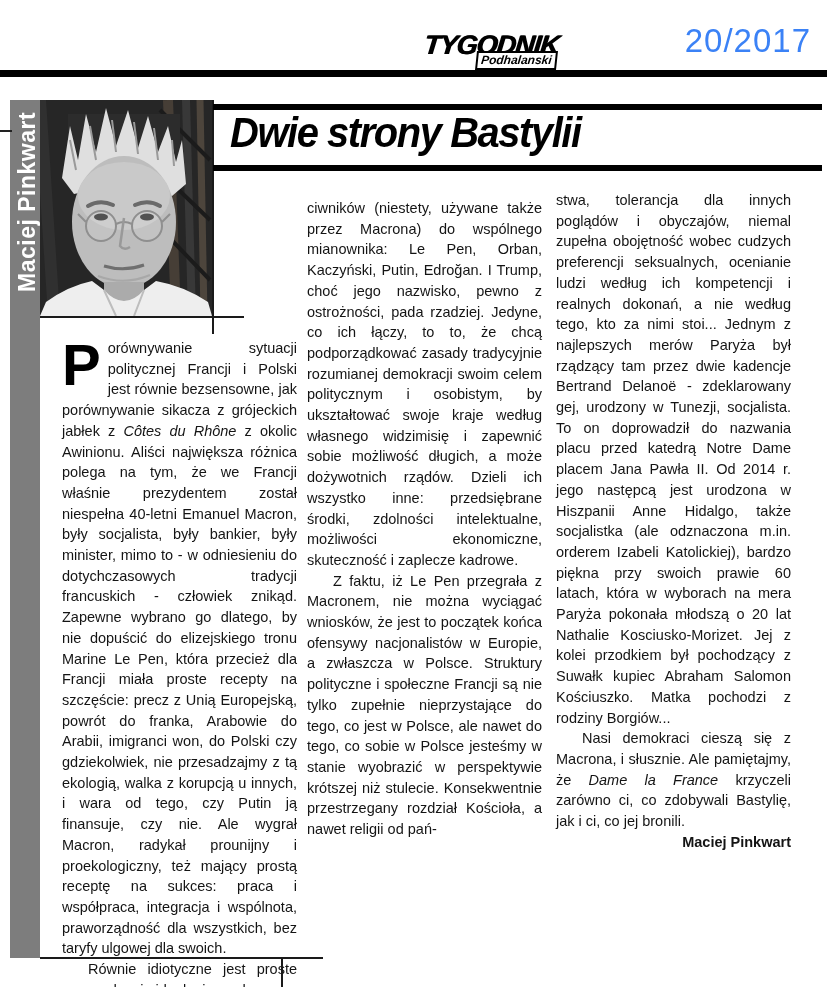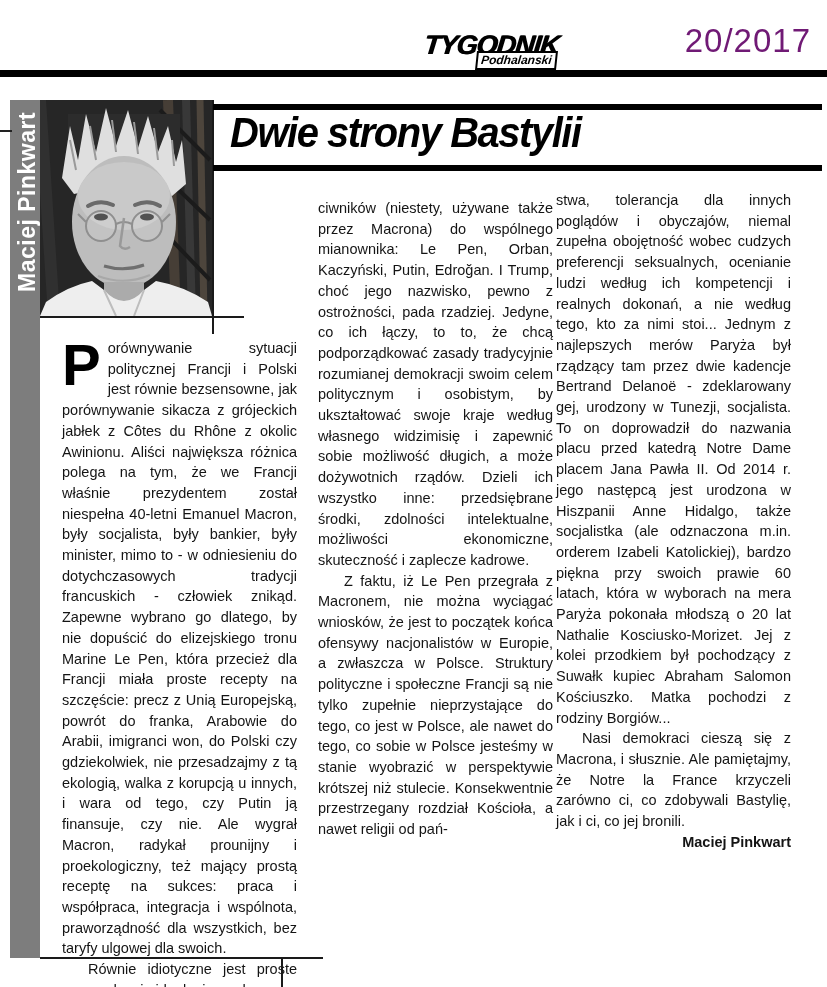--- a/index.html
+++ b/index.html
@@ -9,21 +9,21 @@
   
   .header-rule{position:absolute;left:0;top:70px;width:827px;height:7px;background:#000;}
   .logo{position:absolute;left:424px;top:30px;width:150px;height:38px;}
   .logo-main{font-family:"Liberation Sans",sans-serif;font-weight:bold;font-style:italic;
              font-size:27px;letter-spacing:-1px;color:#000;transform:skewX(-6deg);
              text-shadow:1px 0 0 #000;white-space:nowrap;}
   .logo-sub{position:absolute;left:52px;top:21px;background:#fff;border:2px solid #000;
             font-size:12px;font-weight:bold;font-style:italic;padding:0 3px;line-height:15px;
             transform:skewX(-6deg);color:#000;white-space:nowrap;}
   .issue{position:absolute;right:16px;top:22px;font-size:33px;font-weight:400;
-         letter-spacing:1px;color:#701a75;}
+         letter-spacing:1px;color:#3b82f6;}
 
   
   .sidebar-bar{position:absolute;left:10px;top:100px;width:30px;height:858px;background:#7d7d7d;}
   .sidebar-author{position:absolute;left:14px;top:292px;width:220px;height:26px;
                   transform:rotate(-90deg);transform-origin:0 0;color:#fff;font-weight:bold;
                   font-size:23px;letter-spacing:.5px;white-space:nowrap;}
   .crop-left{position:absolute;left:0;top:130px;width:12px;height:2px;background:#222;}
 
   
   .photo{position:absolute;left:40px;top:100px;width:172px;height:216px;}
@@ -34,25 +34,25 @@
   .title-rule-top{position:absolute;left:213px;top:104px;width:609px;height:6px;background:#000;}
   .title-rule-bottom{position:absolute;left:213px;top:165px;width:609px;height:6px;background:#000;}
   .article-title{position:absolute;left:230px;top:112px;font-size:42px;font-weight:bold;
                  font-style:italic;letter-spacing:-1.5px;line-height:1;color:#000;
                  transform:scaleX(.95);transform-origin:left;white-space:nowrap;}
 
   
   .col{position:absolute;width:235px;font-size:14.5px;line-height:20.7px;text-align:justify;
        color:#141414;}
   .col-1{left:62px;top:338px;}
-  .col-2{left:318px;top:198px;}
+  .col-2{left:307px;top:198px;}
   .col-3{left:556px;top:190px;}
   .para{margin:0;}
   .para.indent{text-indent:26px;}
-  .it{margin-top:26px;}
+  .it{font-style:italic;margin-top:26px;}
   .dropcap{float:left;font-size:58px;line-height:47px;font-weight:bold;padding:3px 7px 0 0;color:#000;}
   .signature{margin:0;text-align:right;font-weight:bold;}
 
   
   .bottom-rule{position:absolute;left:40px;top:957px;width:283px;height:2px;background:#1a1a1a;}
   .bottom-tick{position:absolute;left:281px;top:957px;width:2px;height:30px;background:#1a1a1a;}
 </style>
 </head>
 <body>
 
@@ -108,20 +108,20 @@
     <p class="para indent"><span>Równie idiotyczne jest proste sprowadzanie ideologicznych prze-</span></p>
   </div>
 
   <div class="col col-2">
     <p class="para"><span>ciwników (niestety, używane także przez Macrona) do wspólnego mianownika: Le Pen, Orban, Kaczyński, Putin, Edroğan. I Trump, choć jego nazwisko, pewno z ostrożności, pada rzadziej. Jedyne, co ich łączy, to to, że chcą podporządkować zasady tradycyjnie rozumianej demokracji swoim celem politycznym i osobistym, by ukształtować swoje kraje według własnego widzimisię i zapewnić sobie możliwość długich, a może dożywotnich rządów. Dzieli ich wszystko inne: przedsiębrane środki, zdolności intelektualne, możliwości ekonomiczne, skuteczność i zaplecze kadrowe.</span></p>
     <p class="para indent"><span>Z faktu, iż Le Pen przegrała z Macronem, nie można wyciągać wniosków, że jest to początek końca ofensywy nacjonalistów w Europie, a zwłaszcza w Polsce. Struktury polityczne i społeczne Francji są nie tylko zupełnie nieprzystające do tego, co jest w Polsce, ale nawet do tego, co sobie w Polsce jesteśmy w stanie wyobrazić w perspektywie krótszej niż stulecie. Konsekwentnie przestrzegany rozdział Kościoła, a nawet religii od pań-</span></p>
   </div>
 
   <div class="col col-3">
     <p class="para"><span>stwa, tolerancja dla innych poglądów i obyczajów, niemal zupełna obojętność wobec cudzych preferencji seksualnych, ocenianie ludzi według ich kompetencji i realnych dokonań, a nie według tego, kto za nimi stoi... Jednym z najlepszych merów Paryża był rządzący tam przez dwie kadencje Bertrand Delanoë - zdeklarowany gej, urodzony w Tunezji, socjalista. To on doprowadził do nazwania placu przed katedrą Notre Dame placem Jana Pawła II. Od 2014 r. jego następcą jest urodzona w Hiszpanii Anne Hidalgo, także socjalistka (ale odznaczona m.in. orderem Izabeli Katolickiej), bardzo piękna przy swoich prawie 60 latach, która w wyborach na mera Paryża pokonała młodszą o 20 lat Nathalie Kosciusko-Morizet. Jej z kolei przodkiem był pochodzący z Suwałk kupiec Abraham Salomon Kościuszko. Matka pochodzi z rodziny Borgiów...</span></p>
-    <p class="para indent"><span>Nasi demokraci cieszą się z Macrona, i słusznie. Ale pamiętajmy, że </span><span class="it">Notre la France</span><span> krzyczeli zarówno ci, co zdobywali Bastylię, jak i ci, co jej bronili.</span></p>
+    <p class="para indent"><span>Nasi demokraci cieszą się z Macrona, i słusznie. Ale pamiętajmy, że </span><span class="it">Dame la France</span><span> krzyczeli zarówno ci, co zdobywali Bastylię, jak i ci, co jej bronili.</span></p>
     <p class="signature">Maciej Pinkwart</p>
   </div>
 
   <div class="bottom-rule"></div>
   <div class="bottom-tick"></div>
 
 </div>
 
 </body></html>

